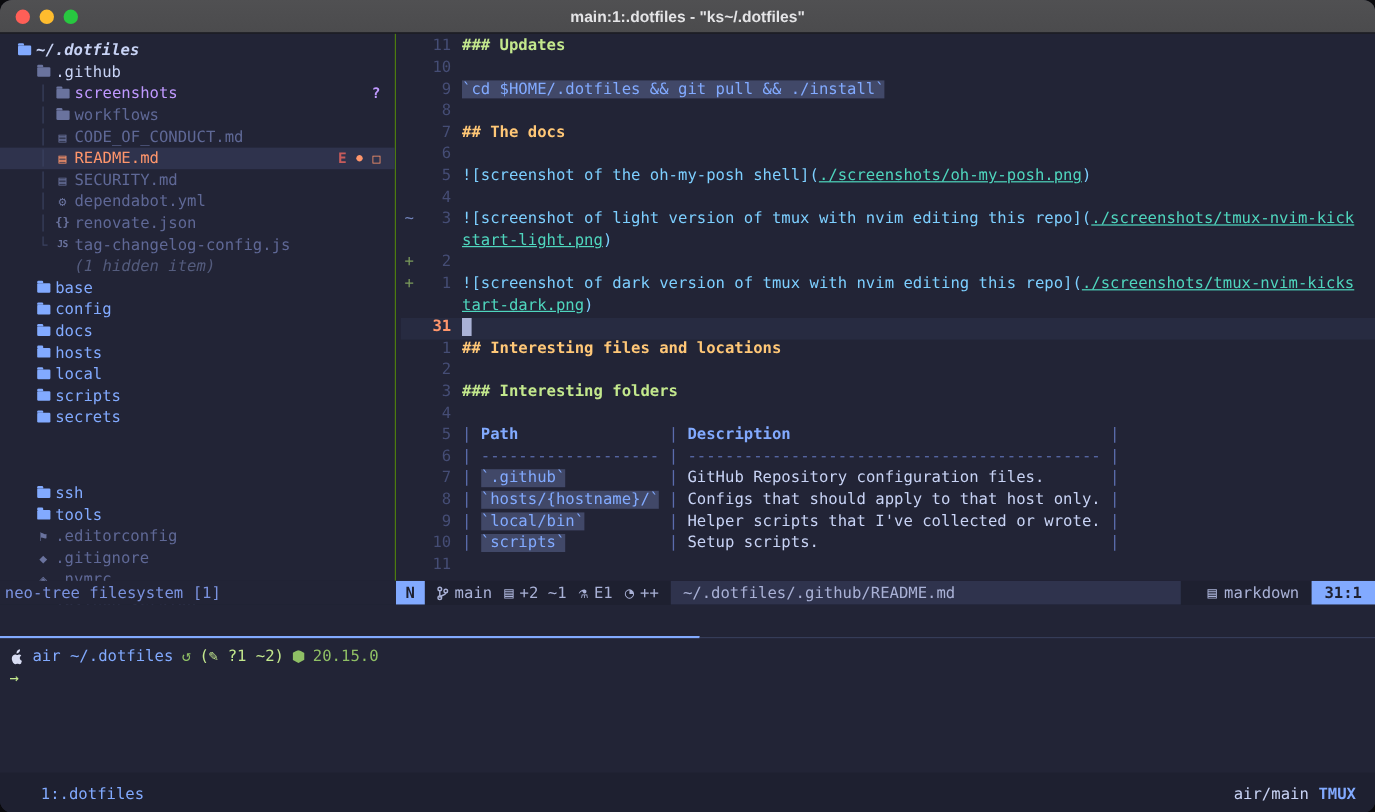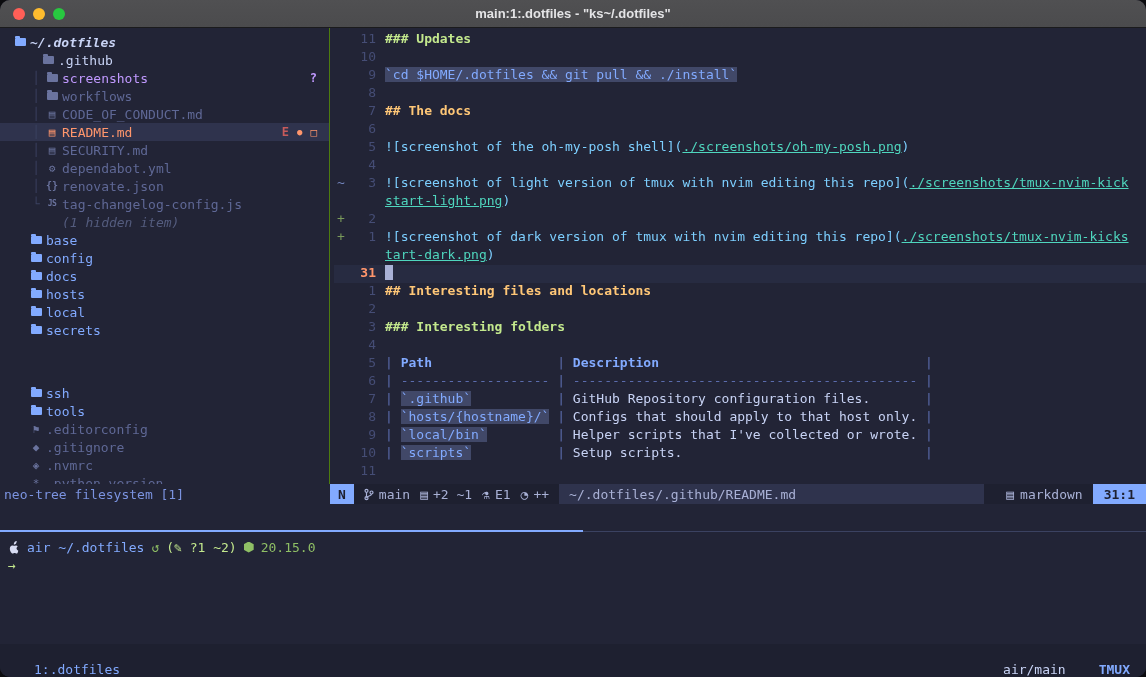--- a/index.html
+++ b/index.html
@@ -91,24 +91,24 @@
   .shell{flex:1;background:var(--bg);padding:6px 0 0 8px;color:var(--fg)}
   .prompt-line{display:flex;align-items:center;gap:7px;height:18px}
   .prompt-line svg{display:block}
   .p-fg{color:#d8dcf3} .p-blue{color:var(--blue)} .p-lime{color:var(--green)}
   .p-green{color:var(--icon_green)}
   .hexagon{display:inline-block;width:10px;height:11px;background:var(--icon_green);
     clip-path:polygon(50% 0,100% 25%,100% 75%,50% 100%,0 75%,0 25%)}
   .arrow-line{height:18px;display:flex;align-items:center;color:var(--green)}
 
   
-  .tmuxbar{height:33px;flex:0 0 auto;background:var(--bg_dark);display:flex;align-items:flex-end;
+  .tmuxbar{height:33px;flex:0 0 auto;background:var(--bg_dark);display:flex;align-items:center;
     padding:3px 16px 0 34px}
   .tmux-window{color:var(--blue)}
-  .tmux-right{margin-left:auto;display:flex;gap:33px}
+  .tmux-right{margin-left:auto;display:flex;gap:8px}
   .tmux-session{color:var(--fg)}
   .tmux-label{color:var(--blue);font-weight:bold}
 </style>
 </head>
 <body>
 
 <div class="window">
 
   <div class="titlebar">
     <div class="lights">
@@ -116,35 +116,36 @@
       <span class="light" style="background: rgb(254, 188, 46);"></span>
       <span class="light" style="background: rgb(40, 200, 64);"></span>
     </div>
     <div class="wtitle">main:1:.dotfiles - "ks~/.dotfiles"</div>
   </div>
 
   <div class="workspace">
     <div class="sidebar">
       <div>
           <div class="tree-row" style="padding-left: 12px;"><span class="tico ic-blue"><span class="fold"></span></span><span class="tlabel c-root">~/.dotfiles</span></div>
-          <div class="tree-row" style="padding-left: 28px; margin-left: 12px;"><span class="tico ic-dim"><span class="fold"></span></span><span class="tlabel c-fg">.github</span></div>
+          <div class="tree-row" style="padding-left: 28px;"><span class="tico ic-dim"><span class="fold"></span></span><span class="tlabel c-fg">.github</span></div>
           <div class="tree-row" style="padding-left: 28px;"><span class="guide">│</span><span class="tico ic-dim"><span class="fold"></span></span><span class="tlabel c-purple">screenshots</span><span class="tright"><span class="m-purple">?</span></span></div>
           <div class="tree-row" style="padding-left: 28px;"><span class="guide">│</span><span class="tico ic-dim"><span class="fold"></span></span><span class="tlabel c-dim">workflows</span></div>
           <div class="tree-row" style="padding-left: 28px;"><span class="guide">│</span><span class="tico ic-dim">▤</span><span class="tlabel c-dim">CODE_OF_CONDUCT.md</span></div>
           <div class="tree-row selected" style="padding-left: 28px;"><span class="guide">│</span><span class="tico ic-orange">▤</span><span class="tlabel c-orange">README.md</span><span class="tright"><span class="m-red">E</span><span class="m-dot">●</span><span class="m-square">□</span></span></div>
           <div class="tree-row" style="padding-left: 28px;"><span class="guide">│</span><span class="tico ic-dim">▤</span><span class="tlabel c-dim">SECURITY.md</span></div>
           <div class="tree-row" style="padding-left: 28px;"><span class="guide">│</span><span class="tico ic-dim">⚙</span><span class="tlabel c-dim">dependabot.yml</span></div>
           <div class="tree-row" style="padding-left: 28px;"><span class="guide">│</span><span class="braces-badge tico ic-dim">{}</span><span class="tlabel c-dim">renovate.json</span></div>
           <div class="tree-row" style="padding-left: 28px;"><span class="guide">└</span><span class="js-badge tico ic-dim">JS</span><span class="tlabel c-dim">tag-changelog-config.js</span></div>
           <div class="tree-row" style="padding-left: 44px; text-align: center;"><span class="tico"></span><span class="tlabel c-hidden">(1 hidden item)</span></div>
           <div class="tree-row" style="padding-left: 28px;"><span class="tico ic-blue"><span class="fold"></span></span><span class="tlabel c-blue">base</span></div>
           <div class="tree-row" style="padding-left: 28px;"><span class="tico ic-blue"><span class="fold"></span></span><span class="tlabel c-blue">config</span></div>
           <div class="tree-row" style="padding-left: 28px;"><span class="tico ic-blue"><span class="fold"></span></span><span class="tlabel c-blue">docs</span></div>
           <div class="tree-row" style="padding-left: 28px;"><span class="tico ic-blue"><span class="fold"></span></span><span class="tlabel c-blue">hosts</span></div>
           <div class="tree-row" style="padding-left: 28px;"><span class="tico ic-blue"><span class="fold"></span></span><span class="tlabel c-blue">local</span></div>
+          <div class="tree-row" style="padding-left: 28px;"><span class="tico ic-blue"><span class="fold"></span></span><span class="tlabel c-blue">scripts</span></div>
           <div class="tree-row" style="padding-left: 28px;"><span class="tico ic-blue"><span class="fold"></span></span><span class="tlabel c-blue">secrets</span></div>
           <div class="tree-row" style="padding-left: 28px; margin-top: 45px;"><span class="tico ic-blue"><span class="fold"></span></span><span class="tlabel c-blue">ssh</span></div>
           <div class="tree-row" style="padding-left: 28px;"><span class="tico ic-blue"><span class="fold"></span></span><span class="tlabel c-blue">tools</span></div>
           <div class="tree-row" style="padding-left: 28px;"><span class="tico ic-dim">⚑</span><span class="tlabel c-dim">.editorconfig</span></div>
           <div class="tree-row" style="padding-left: 28px;"><span class="tico ic-dim">◆</span><span class="tlabel c-dim">.gitignore</span></div>
           <div class="tree-row" style="padding-left: 28px;"><span class="tico ic-dim">◈</span><span class="tlabel c-dim">.nvmrc</span></div>
           <div class="tree-row" style="padding-left: 28px;"><span class="tico ic-dim">*</span><span class="tlabel c-dim">.python-version</span></div>
           <div class="tree-row" style="padding-left: 28px;"><span class="tico ic-dim">▣</span><span class="tlabel c-fg">add-submodules.sh</span></div>
         </div>
     </div>

